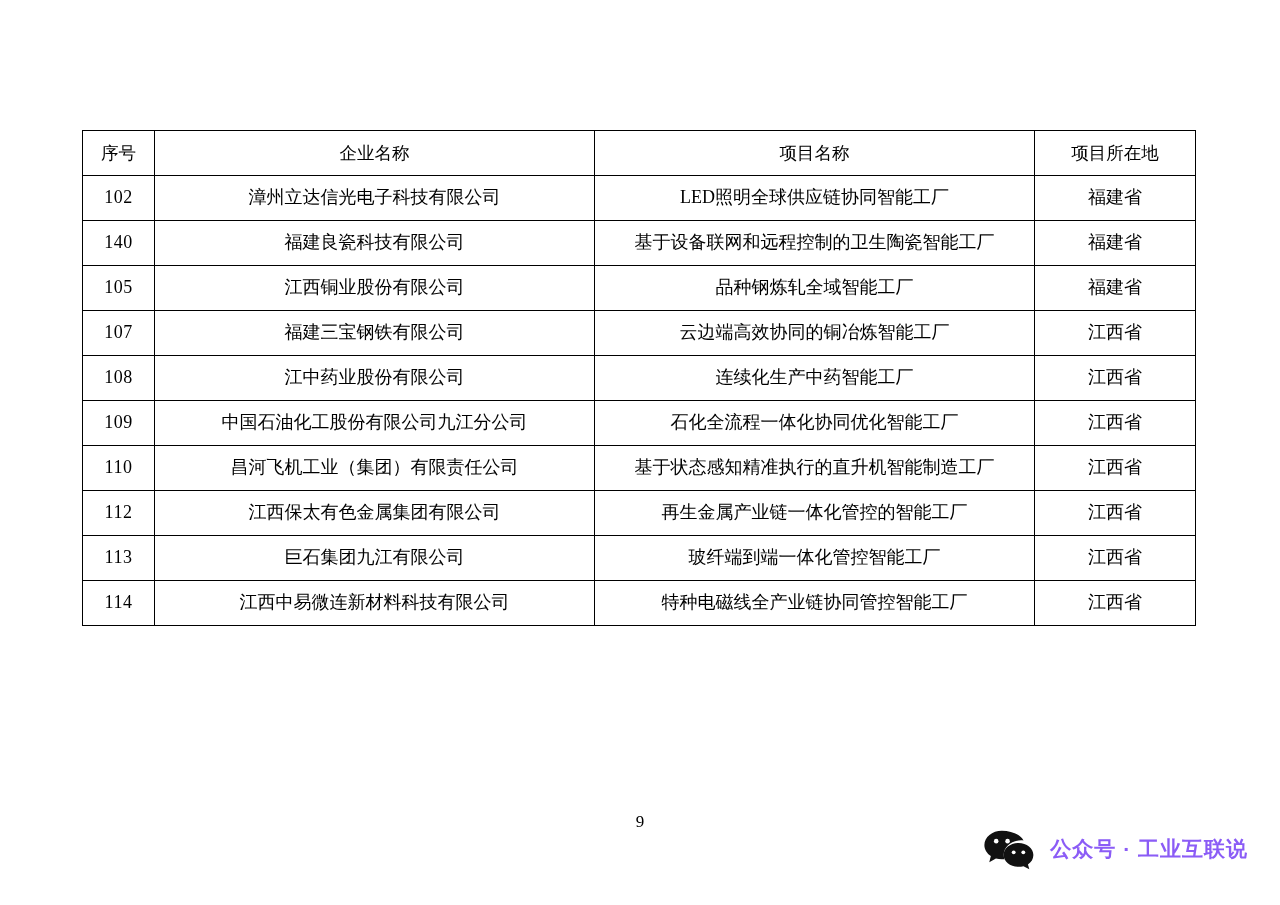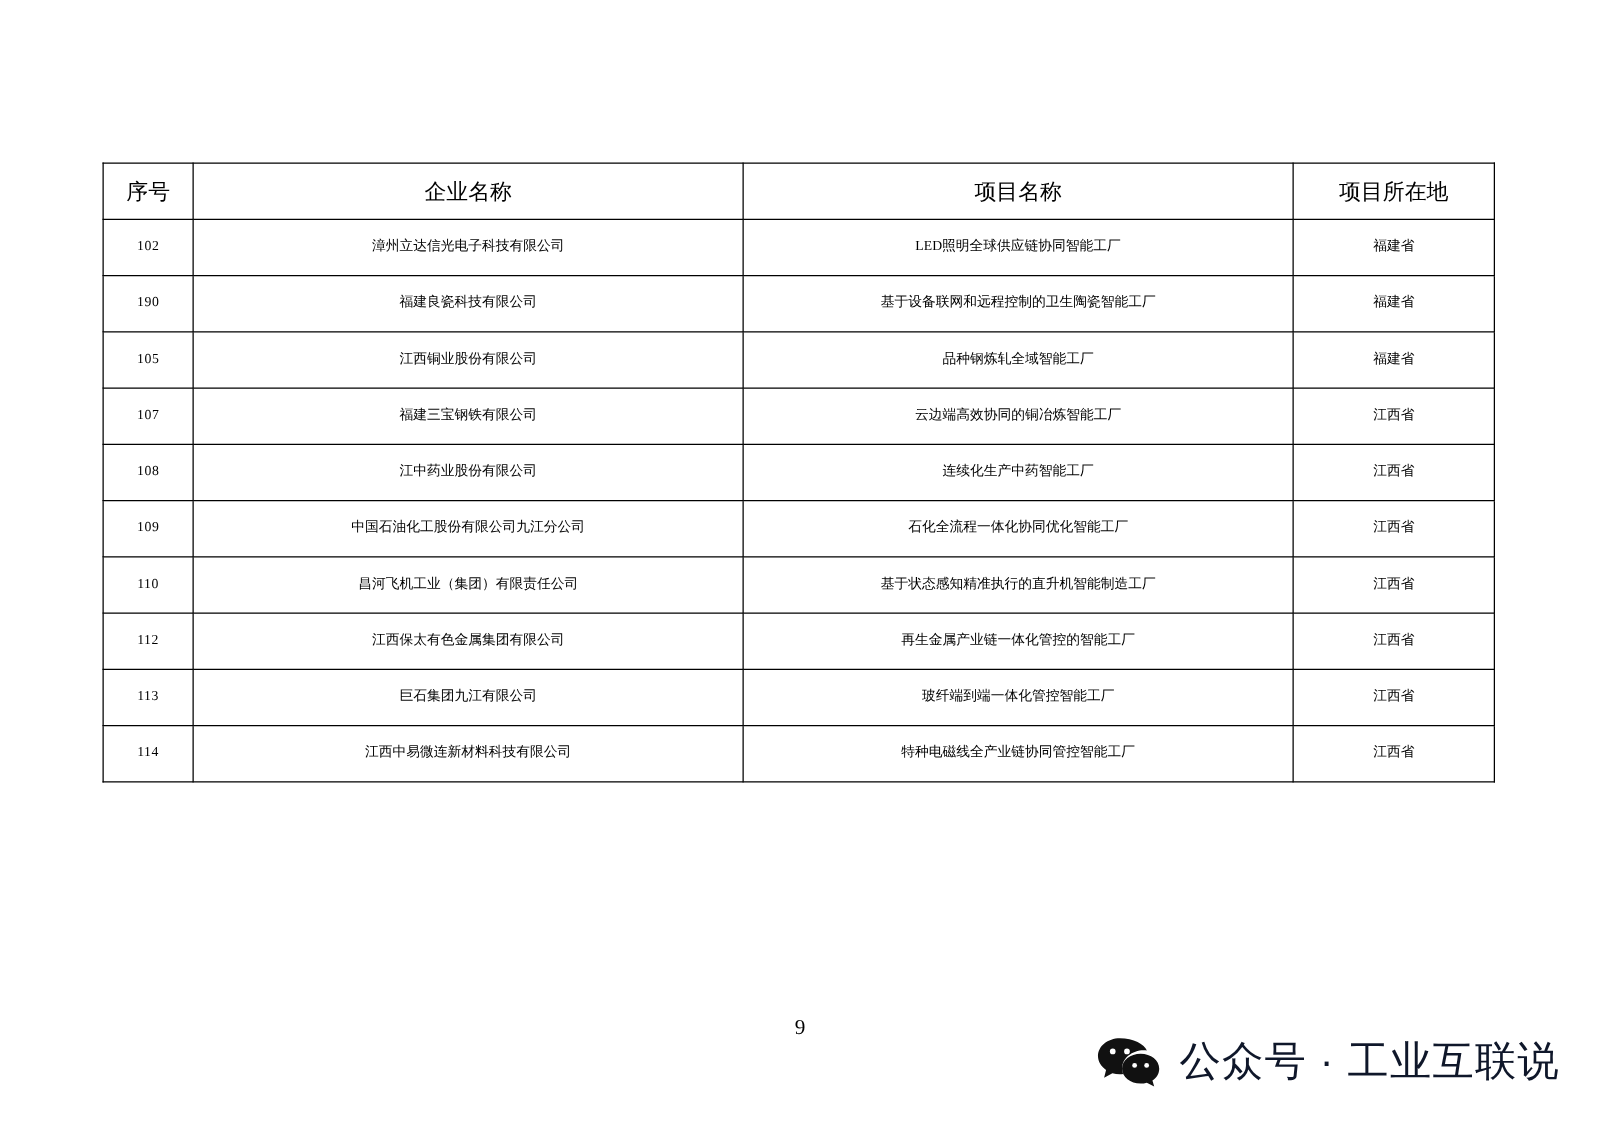--- a/index.html
+++ b/index.html
@@ -30,21 +30,21 @@
   table.doc-table {
     border-collapse: collapse;
     width: 100%;
     table-layout: fixed;
   }
   table.doc-table td, table.doc-table th {
     border: 1px solid #000000;
     text-align: center;
     vertical-align: middle;
     font-weight: normal;
-    font-size: 11px;
+    font-size: 18px;
     line-height: 1.2;
     padding: 0;
     height: 44px;
     font-family: "Liberation Serif", "DejaVu Serif", serif;
   }
   table.doc-table thead td {
     height: 44px;
     font-size: 17.5px;
   }
   col.c-no { width: 72px; }
@@ -76,25 +76,25 @@
     gap: 14px;
     color: #1a1a1a;
   }
   .wechat-icon {
     width: 56px;
     height: 56px;
     display: block;
   }
   .watermark-text {
     font-family: "Liberation Sans", "DejaVu Sans", sans-serif;
-    font-size: 33px;
-    font-weight: 400;
+    font-size: 21px;
+    font-weight: 700;
     letter-spacing: 1px;
     white-space: nowrap;
-    color: #0f172a;
+    color: #8b5cf6;
   }
 </style>
 </head>
 <body>
 
 <div class="page">
 
   <div class="table-wrap">
     <table class="doc-table">
       <colgroup>
@@ -112,21 +112,21 @@
         </tr>
       </thead>
       <tbody>
         <tr>
           <td class="cell-no">102</td>
           <td class="cell-company">漳州立达信光电子科技有限公司</td>
           <td class="cell-project">LED照明全球供应链协同智能工厂</td>
           <td class="cell-region">福建省</td>
         </tr>
         <tr>
-          <td class="cell-no">190</td>
+          <td class="cell-no">140</td>
           <td class="cell-company">福建良瓷科技有限公司</td>
           <td class="cell-project">基于设备联网和远程控制的卫生陶瓷智能工厂</td>
           <td class="cell-region">福建省</td>
         </tr>
         <tr>
           <td class="cell-no">105</td>
           <td class="cell-company">江西铜业股份有限公司</td>
           <td class="cell-project">品种钢炼轧全域智能工厂</td>
           <td class="cell-region">福建省</td>
         </tr>

